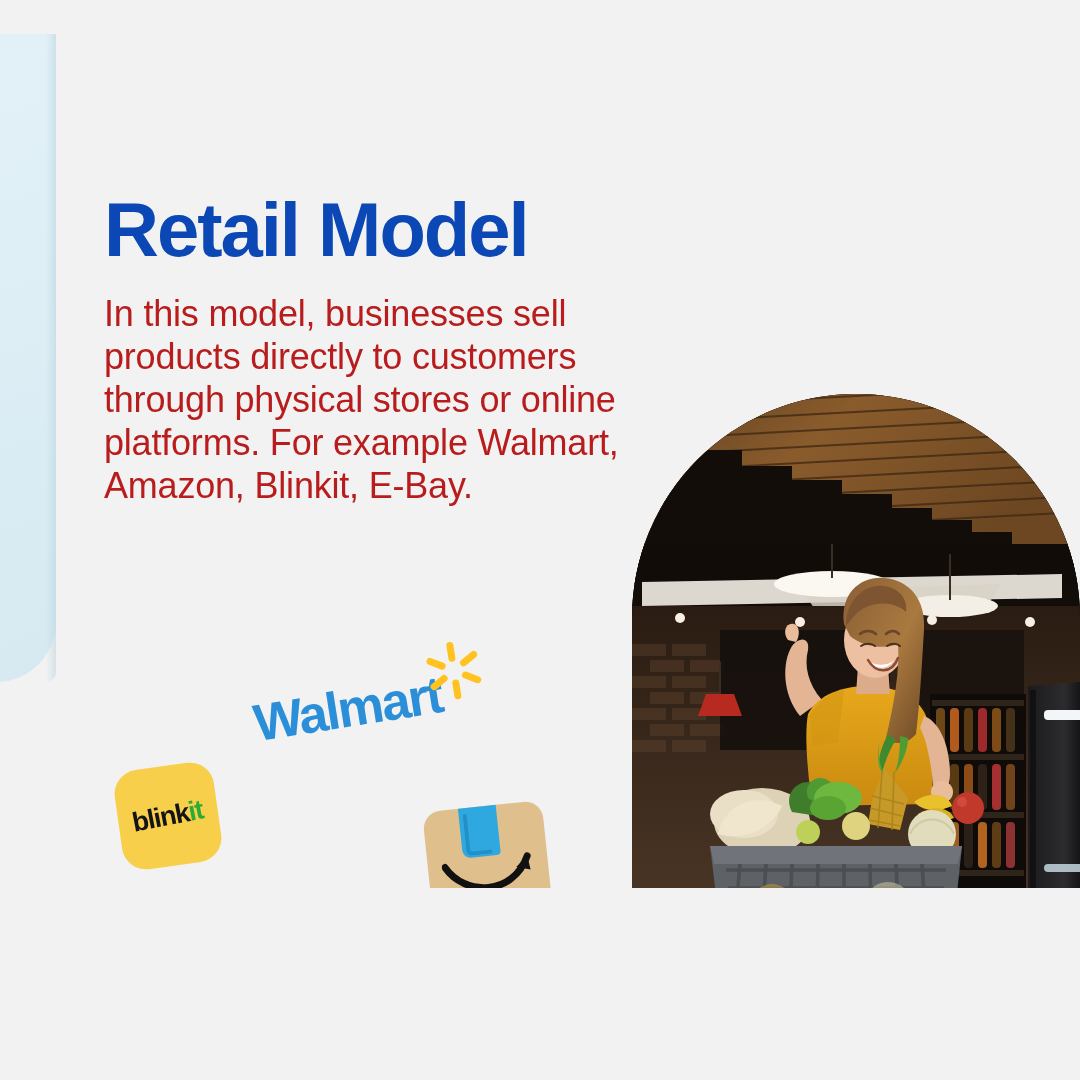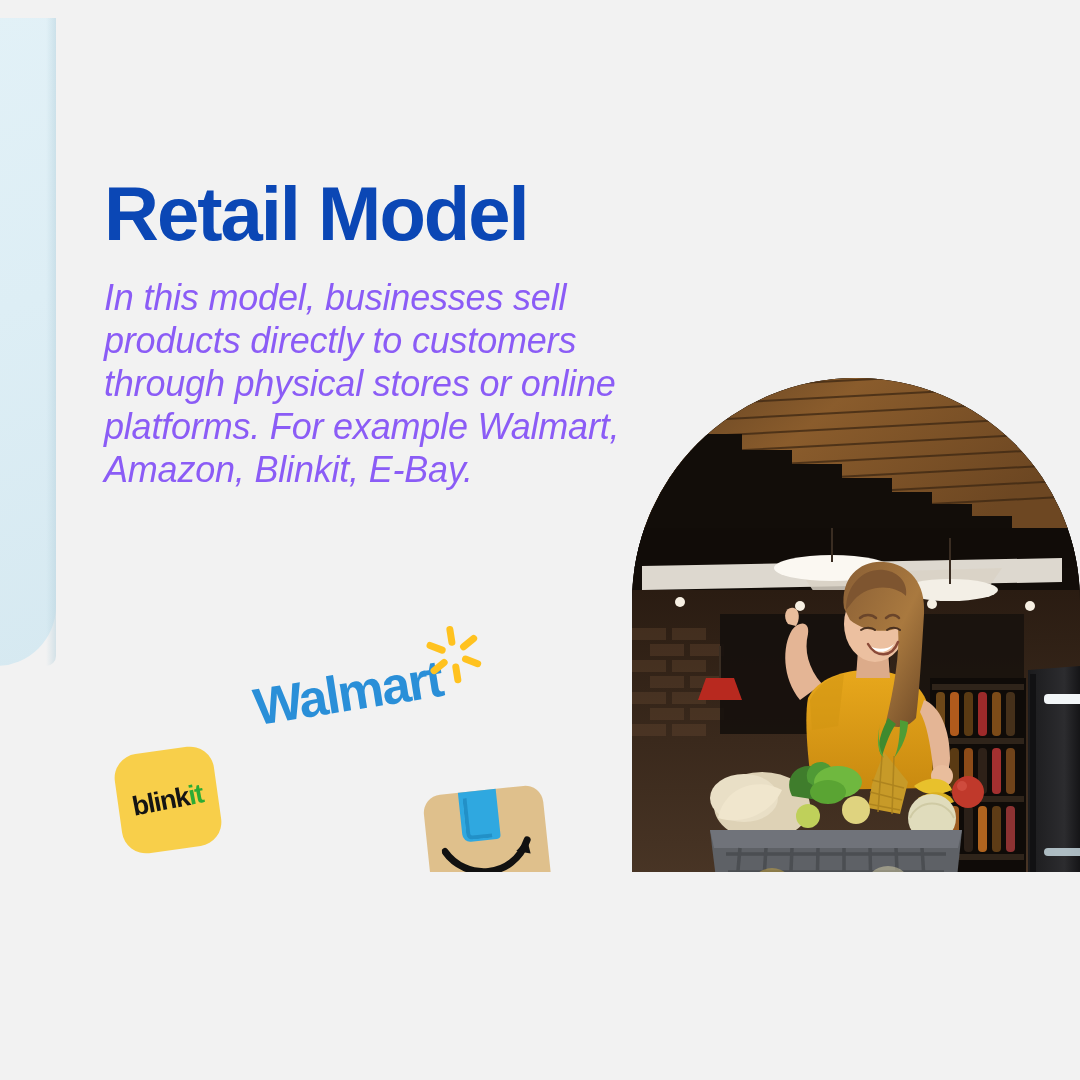--- a/index.html
+++ b/index.html
@@ -13,20 +13,21 @@
     font-family: "Liberation Sans", sans-serif;
     overflow: hidden;
   }
 
   .canvas {
     position: relative;
     width: 1080px;
     height: 872px;
     background: #f2f2f2;
     overflow: hidden;
+    margin-top: 16px;
   }
 
   
   .blue-panel {
     position: absolute;
     left: -40px;
     top: 18px;
     width: 96px;
     height: 648px;
     background: linear-gradient(160deg, #e2f1f7 0%, #ddeef5 45%, #d6e9f1 100%);
@@ -54,23 +55,22 @@
     line-height: 1;
     color: #0b47b5;
   }
   .body-copy {
     position: absolute;
     left: 104px;
     top: 276px;
     width: 560px;
     font-size: 36px;
     line-height: 43px;
-    color: #8b5cf6;
+    color: #b91c1c;
     letter-spacing: -0.2px;
-    font-style: italic;
   }
 
   
   .logo-walmart {
     position: absolute;
     left: 252px;
     top: 638px;
     width: 250px;
     height: 92px;
     transform: rotate(-9deg);

